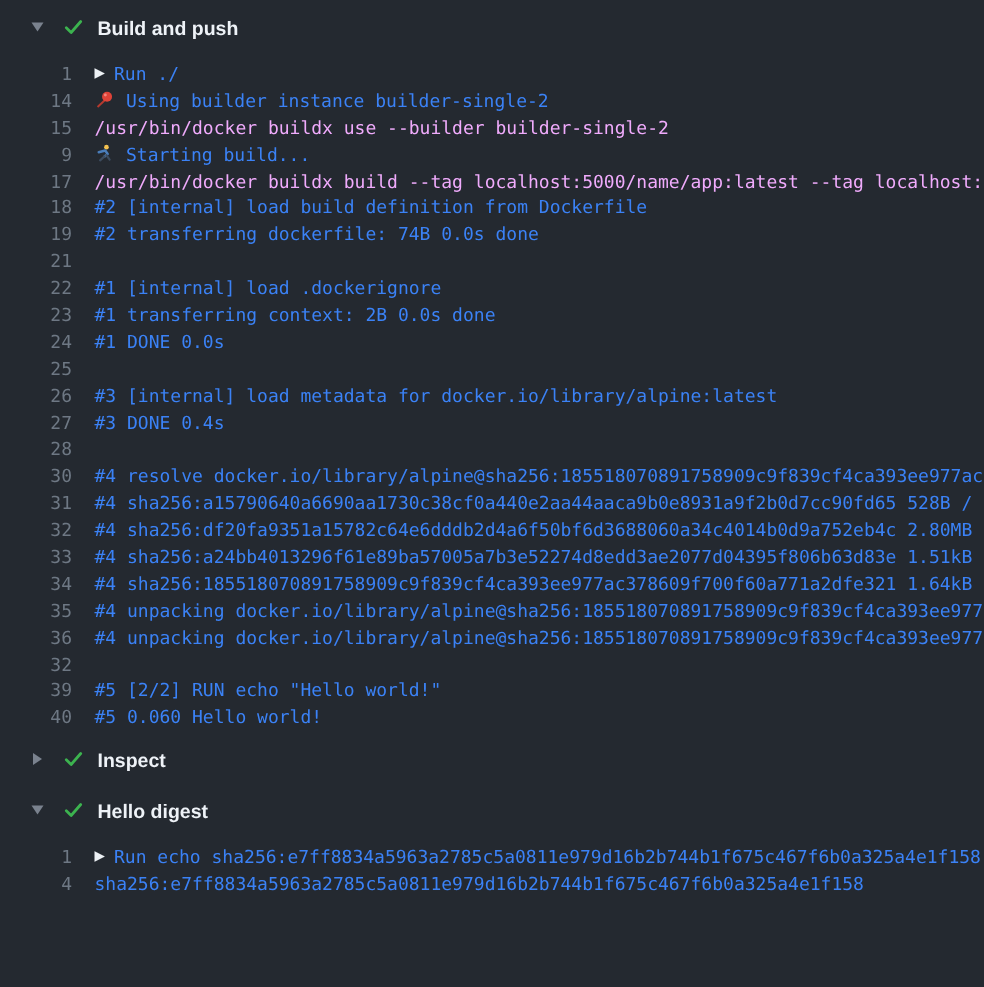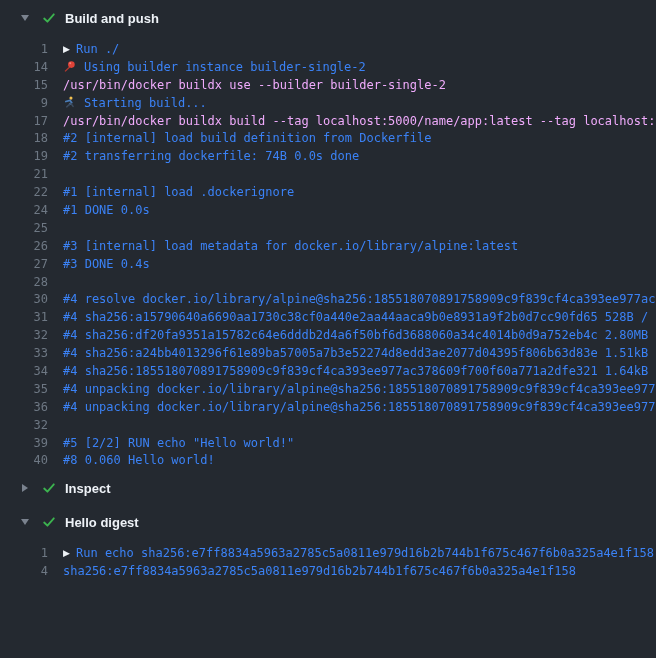--- a/index.html
+++ b/index.html
@@ -160,20 +160,24 @@
         </div>
         <div class="log-row">
           <span class="ln">21</span>
           <span class="lt"></span>
         </div>
         <div class="log-row">
           <span class="ln">22</span>
           <span class="lt">#1 [internal] load .dockerignore</span>
         </div>
         <div class="log-row">
+          <span class="ln">23</span>
+          <span class="lt">#1 transferring context: 2B 0.0s done</span>
+        </div>
+        <div class="log-row">
           <span class="ln">24</span>
           <span class="lt">#1 DONE 0.0s</span>
         </div>
         <div class="log-row">
           <span class="ln">25</span>
           <span class="lt"></span>
         </div>
         <div class="log-row">
           <span class="ln">26</span>
           <span class="lt">#3 [internal] load metadata for docker.io/library/alpine:latest</span>
@@ -217,21 +221,21 @@
         <div class="log-row">
           <span class="ln">32</span>
           <span class="lt"></span>
         </div>
         <div class="log-row">
           <span class="ln">39</span>
           <span class="lt">#5 [2/2] RUN echo "Hello world!"</span>
         </div>
         <div class="log-row">
           <span class="ln">40</span>
-          <span class="lt">#8 0.060 Hello world!</span>
+          <span class="lt">#5 0.060 Hello world!</span>
         </div>
       </div>
     </div>
     <div>
       <div class="section-header mt-inspect">
         <span class="tri-box">
           <span class="tri tri-right"></span>
         </span>
         <span class="check-box">
           <svg width="14" height="14" viewBox="0 0 16 16">

